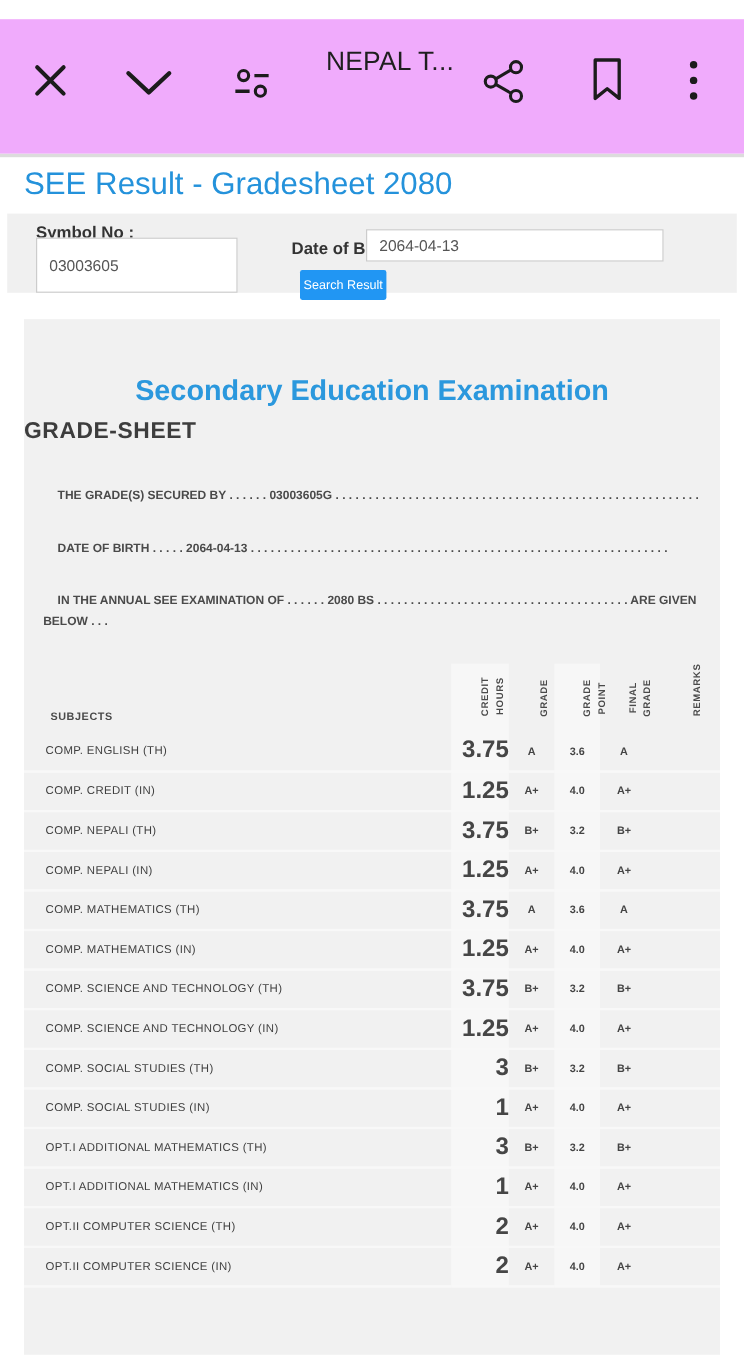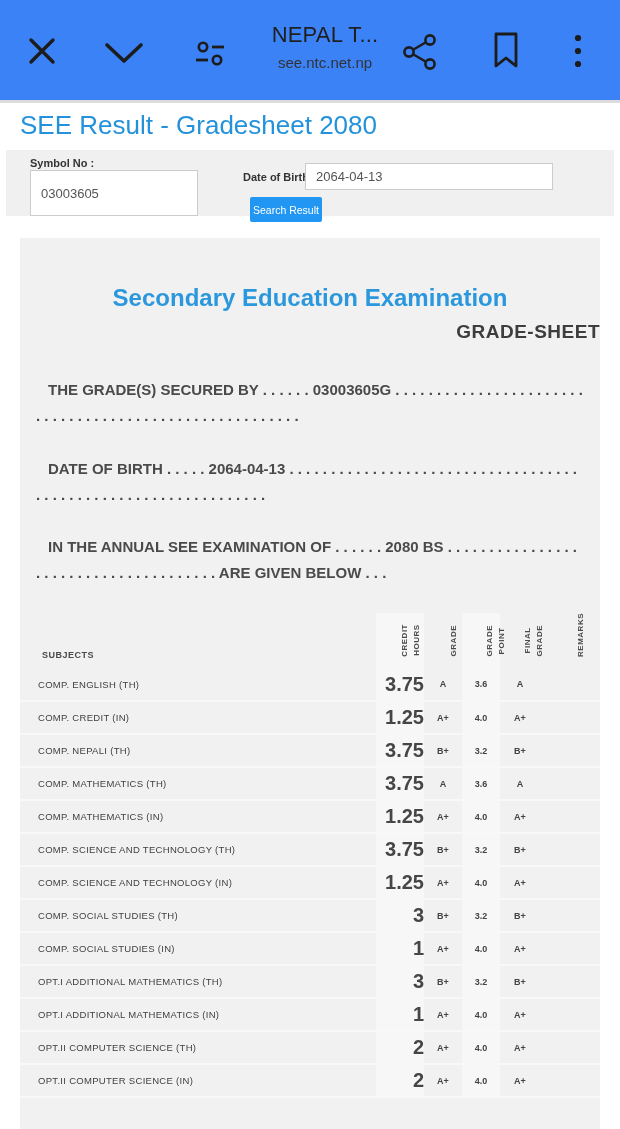--- a/index.html
+++ b/index.html
@@ -1,47 +1,47 @@
 <!DOCTYPE html>
 <html><head>
 <meta charset="utf-8">
 <style>
   * { margin:0; padding:0; box-sizing:border-box; }
   html,body { width:620px; height:1129px; background:#fff; overflow:hidden;
               font-family:"Liberation Sans", sans-serif; }
 
   
-  .toolbar { position:relative; width:620px; height:100px; background:#3b82f6; }
+  .toolbar { position:relative; width:620px; height:112px; background:#f0abfc;margin-top:16px; }
   .tb-icon { position:absolute; color:#1c1c1c; cursor:pointer; }
   .tb-titleblock { position:absolute; left:240px; top:22px; width:170px; text-align:center; }
   .tb-title { font-size:22px; color:#1f1f1f; letter-spacing:0.2px; }
   .tb-url   { font-size:15px; color:#333; margin-top:6px; }
   .toolbar-divider { width:620px; height:3px; background:#dcdcdc; }
 
   
   .page-title { font-size:26px; color:#2492db; margin:7px 0 0 20px; font-weight:400; }
 
   .search-panel { position:relative; margin:9px 6px 0 6px; height:66px; background:#f0f0f0; }
-  .fld-label { position:absolute; font-size:11px; font-weight:bold; color:#333; }
+  .fld-label { position:absolute; font-size:14px; font-weight:bold; color:#333; }
   .symbol-label { left:24px; top:7px; }
   .dob-label { left:237px; top:21px; }
   .txt-input { position:absolute; background:#fff; border:1px solid #ccc; font-size:13px;
                color:#555; padding:0 0 0 10px; font-family:"Liberation Sans", sans-serif; }
   .symbol-input { left:24px; top:20px; width:168px; height:46px; }
   .dob-input { left:299px; top:13px; width:248px; height:27px; }
   .search-btn { position:absolute; left:244px; top:47px; width:72px; height:25px;
                 background:#2196f3; color:#fff; border:none; border-radius:2px;
                 font-size:10.5px; font-family:"Liberation Sans", sans-serif; cursor:pointer; }
 
   
   .card { margin:22px 20px 0 20px; width:580px; height:901px; background:#f1f1f1; }
   .gs-heading { padding-top:46px; text-align:center; font-size:24px; font-weight:700; color:#2b98dd; }
-  .gs-subheading { margin-top:9px; text-align:right; font-size:19px; font-weight:bold;
+  .gs-subheading { margin-top:9px; text-align:left; font-size:19px; font-weight:bold;
                    color:#3d3d3d; letter-spacing:0.5px; }
-  .gs-line { margin:26px 16px 0 16px; font-size:15px; font-weight:bold; color:#4a4a4a;
+  .gs-line { margin:26px 16px 0 16px; font-size:10px; font-weight:bold; color:#4a4a4a;
              line-height:1.75; text-indent:12px; }
   .gs-line.first { margin-top:34px; }
 
   
   table.grades { margin-top:26px; width:580px; border-collapse:collapse; table-layout:fixed; }
   col.w-sub{width:356px;} col.w-credit{width:48px;} col.w-grade{width:38px;}
   col.w-point{width:38px;} col.w-final{width:40px;} col.w-remarks{width:60px;}
   .grades th { vertical-align:bottom; font-weight:bold; color:#4a4a4a; padding-bottom:8px; height:54px;padding-left:22px; }
   .th-subjects { text-align:left; padding-left:18px; font-size:9px; letter-spacing:0.5px; }
   .vtext { display:inline-block; writing-mode:vertical-rl; transform:rotate(180deg);
@@ -69,21 +69,20 @@
   <span class="tb-icon" style="left:196px; top:40px;">
     <svg width="28" height="28" viewBox="0 0 28 28">
       <circle cx="7" cy="7" r="4.2" stroke="#1c1c1c" stroke-width="2.6" fill="none"></circle>
       <line x1="16" y1="7" x2="28" y2="7" stroke="#1c1c1c" stroke-width="2.8"></line>
       <line x1="0" y1="20" x2="12" y2="20" stroke="#1c1c1c" stroke-width="2.8"></line>
       <circle cx="21" cy="20" r="4.2" stroke="#1c1c1c" stroke-width="2.6" fill="none"></circle>
     </svg>
   </span>
   <div class="tb-titleblock">
     <div class="tb-title">NEPAL T...</div>
-    <div class="tb-url">see.ntc.net.np</div>
   </div>
   <span class="tb-icon" style="left:402px; top:33px;">
     <svg width="38" height="38" viewBox="0 0 38 38">
       <circle cx="28" cy="7" r="4.6" stroke="#1c1c1c" stroke-width="2.6" fill="none"></circle>
       <circle cx="7" cy="19" r="4.6" stroke="#1c1c1c" stroke-width="2.6" fill="none"></circle>
       <circle cx="28" cy="31" r="4.6" stroke="#1c1c1c" stroke-width="2.6" fill="none"></circle>
       <line x1="11.5" y1="16.5" x2="23.5" y2="9.5" stroke="#1c1c1c" stroke-width="2.6"></line>
       <line x1="11.5" y1="21.5" x2="23.5" y2="28.5" stroke="#1c1c1c" stroke-width="2.6"></line>
     </svg>
   </span>
@@ -164,20 +163,28 @@
 
         <tr>
           <td class="c-sub">COMP. NEPALI (TH)</td>
           <td class="c-credit">3.75</td>
           <td class="c-grade">B+</td>
           <td class="c-point">3.2</td>
           <td class="c-final">B+</td>
           <td class="c-remarks"></td>
         </tr>
 
+        <tr>
+          <td class="c-sub">COMP. NEPALI (IN)</td>
+          <td class="c-credit">1.25</td>
+          <td class="c-grade">A+</td>
+          <td class="c-point">4.0</td>
+          <td class="c-final">A+</td>
+          <td class="c-remarks"></td>
+        </tr>
 
         <tr>
           <td class="c-sub">COMP. MATHEMATICS (TH)</td>
           <td class="c-credit">3.75</td>
           <td class="c-grade">A</td>
           <td class="c-point">3.6</td>
           <td class="c-final">A</td>
           <td class="c-remarks"></td>
         </tr>
 

